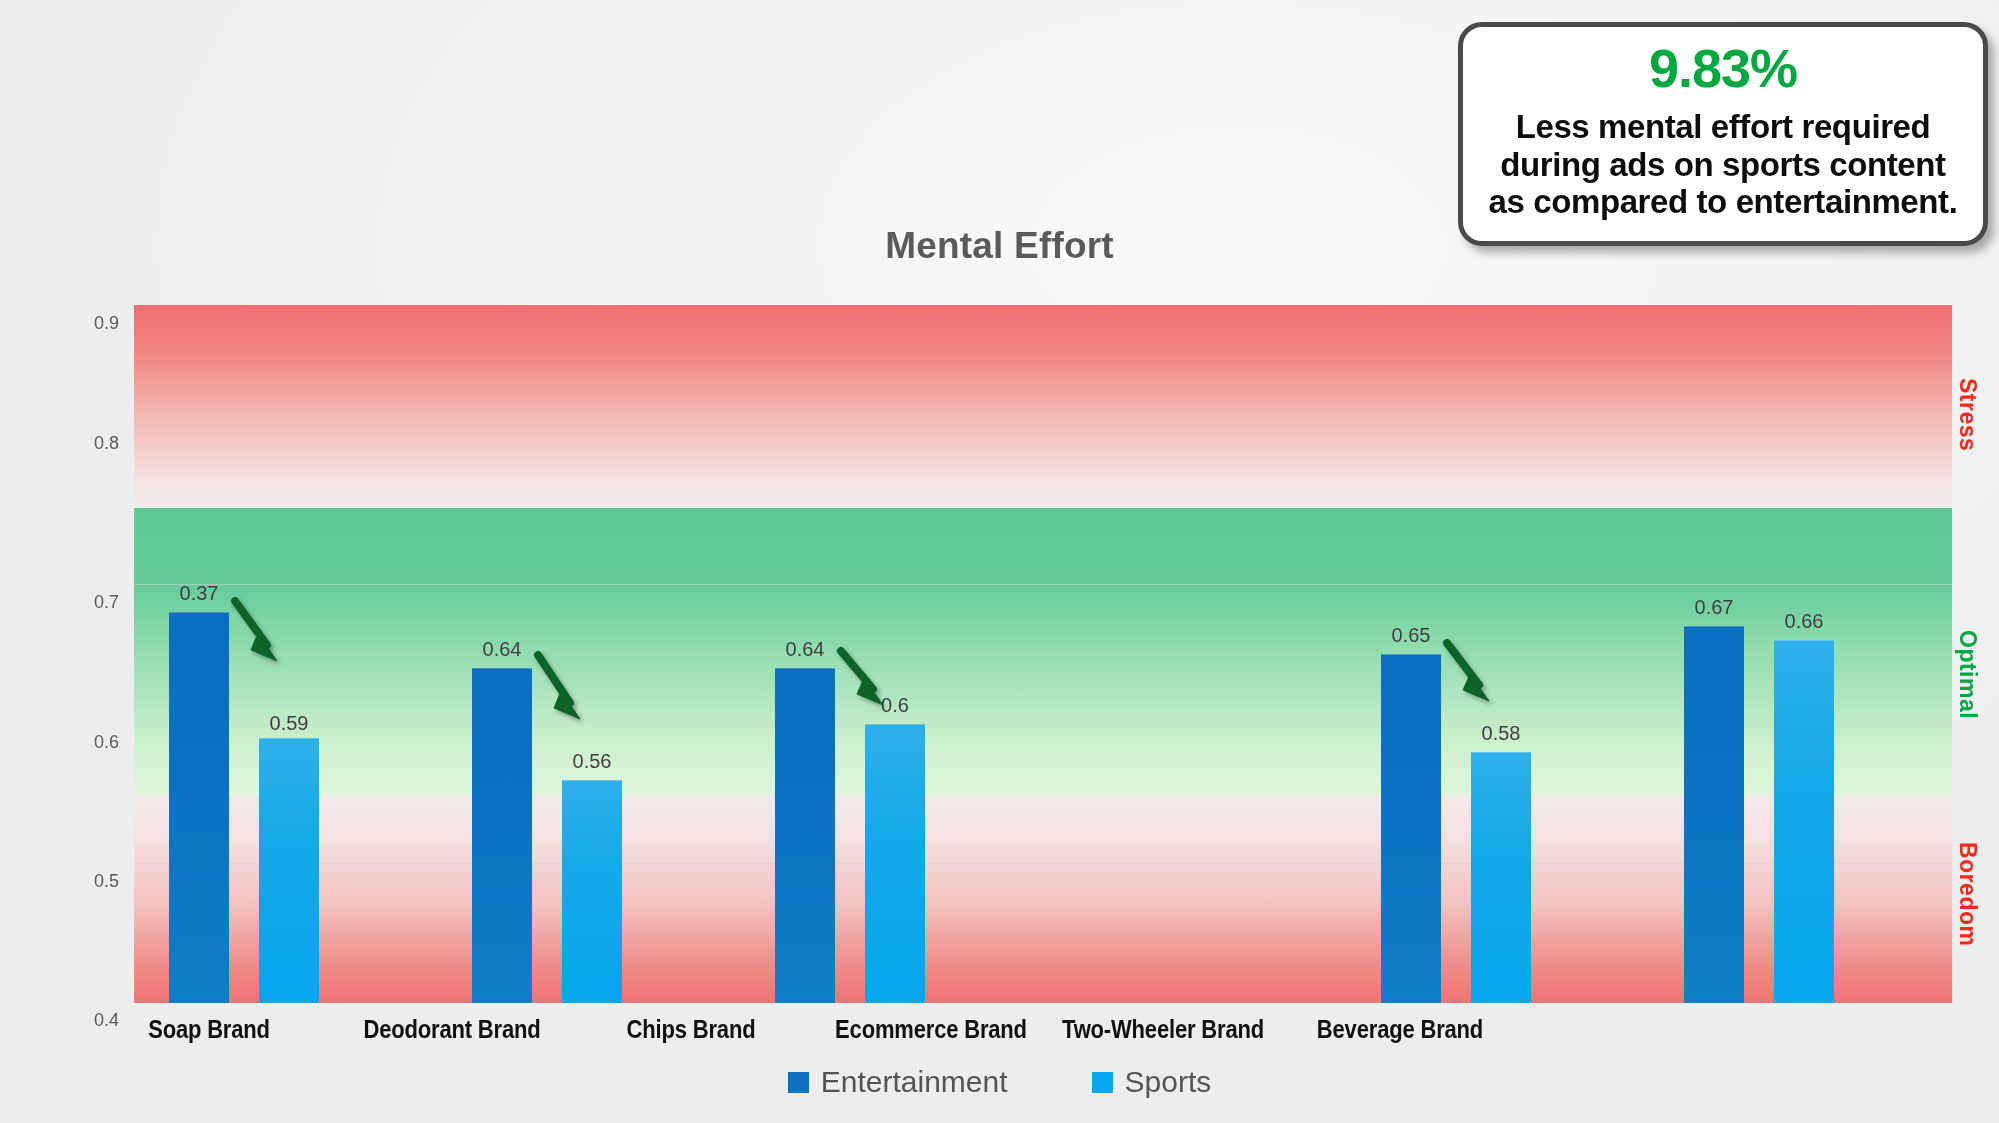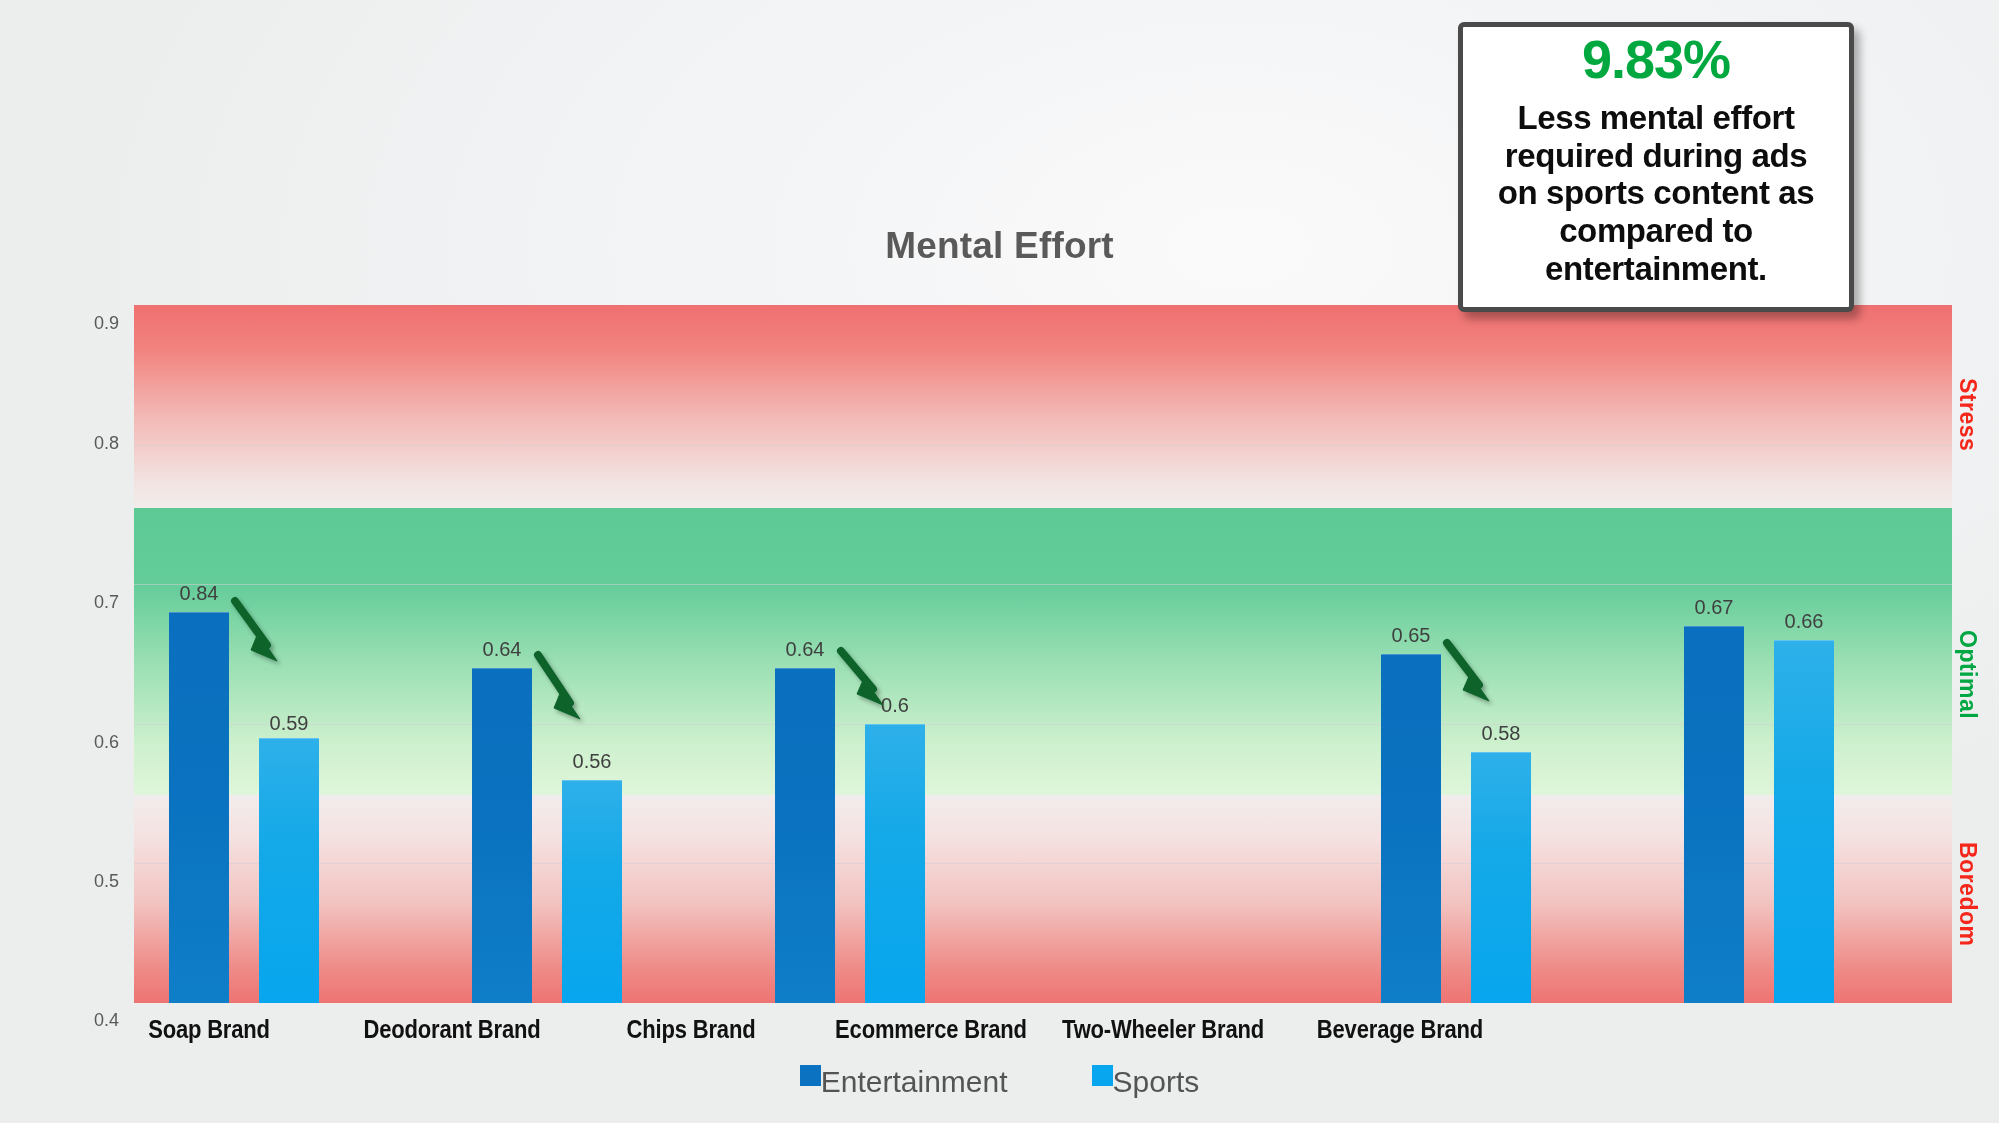--- a/index.html
+++ b/index.html
@@ -145,34 +145,34 @@
   
   #legend {
     position: absolute;
     left: 0; right: 0;
     top: 1065px;
     display: flex;
     justify-content: center;
     align-items: center;
     gap: 84px;
   }
-  .legend-item { display: flex; }
+  .legend-item { display: flex; align-items: center; gap: 12px; }
   .legend-swatch { width: 21px; height: 21px; display: inline-block; }
   .legend-text { font-size: 30px; color: #545454; }
 
   
   #callout {
     position: absolute;
     left: 1458px;
     top: 22px;
-    width: 396px;
-    padding: 5px 18px 20px;
+    width: 530px;
+    padding: 14px 18px 20px;
     background: #ffffff;
     border: 5px solid #4a4a4a;
-    border-radius: 6px;
+    border-radius: 24px;
     box-shadow: 6px 7px 9px rgba(0,0,0,0.30);
     text-align: center;
   }
   #callout-pct {
     font-size: 54px;
     font-weight: bold;
     color: #00a83f;
     line-height: 1.02;
     letter-spacing: -1px;
   }
@@ -205,21 +205,21 @@
     <div class="band" id="band-optimal"></div>
     <div class="band" id="band-boredom"></div>
 
     <div class="gridline" style="top:139.6px"></div>
     <div class="gridline" style="top:279.2px"></div>
     <div class="gridline" style="top:418.8px"></div>
     <div class="gridline" style="top:558.4px"></div>
 
     <div class="group" style="left:35px; width:270px;">
       <div class="bar ent" style="height:390.9px"></div>
-      <div class="bar-label" style="left:-10px; bottom:398px">0.84</div>
+      <div class="bar-label" style="left:-10px; bottom:398px">0.37</div>
       <div class="bar spo" style="height:265.2px"></div>
       <div class="bar-label" style="left:80px; bottom:268px">0.59</div>
       <svg class="arrow" style="left:58px; bottom:330px" width="72" height="80" viewBox="0 0 72 80">
         <defs>
             <filter id="sh1" x="-40%" y="-40%" width="200%" height="200%">
           <feDropShadow dx="2.5" dy="3" stdDeviation="2.2" flood-color="#000" flood-opacity="0.32"></feDropShadow>
         </filter>
           </defs>
         <g filter="url(#sh1)" fill="#11642b" stroke="#11642b">
           <line x1="8" y1="8" x2="40" y2="52" stroke-width="8" stroke-linecap="round"></line>

